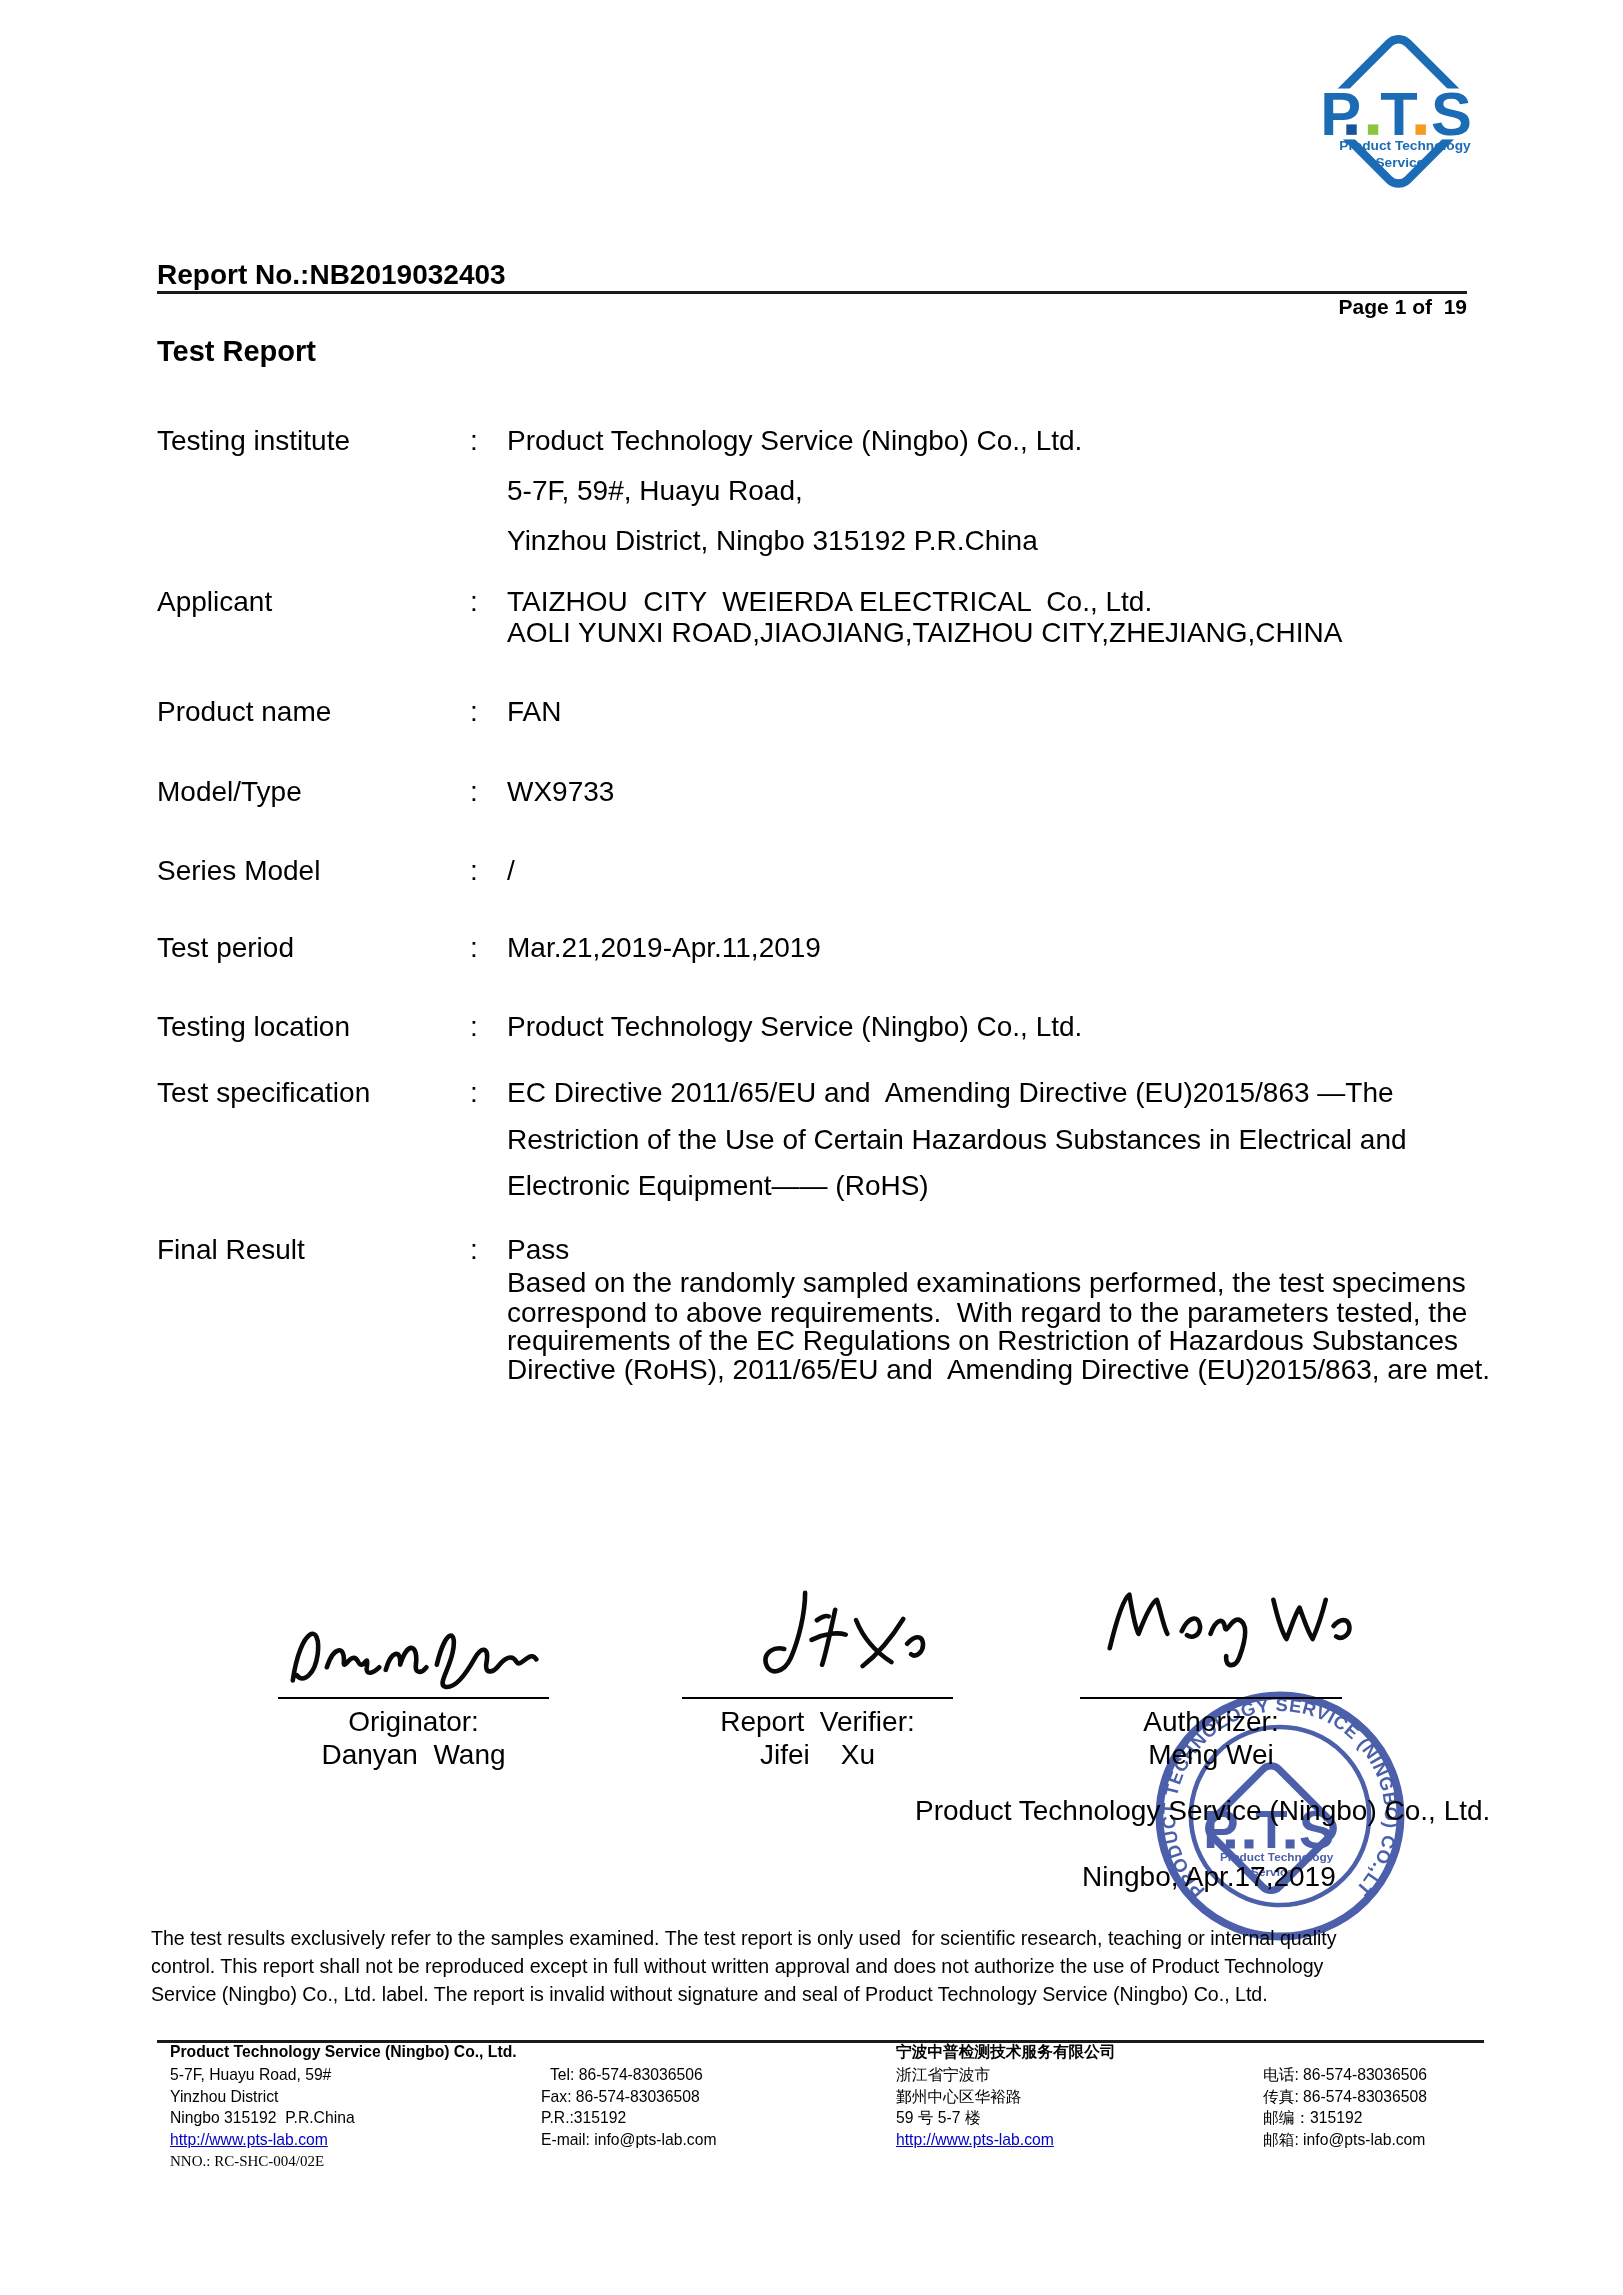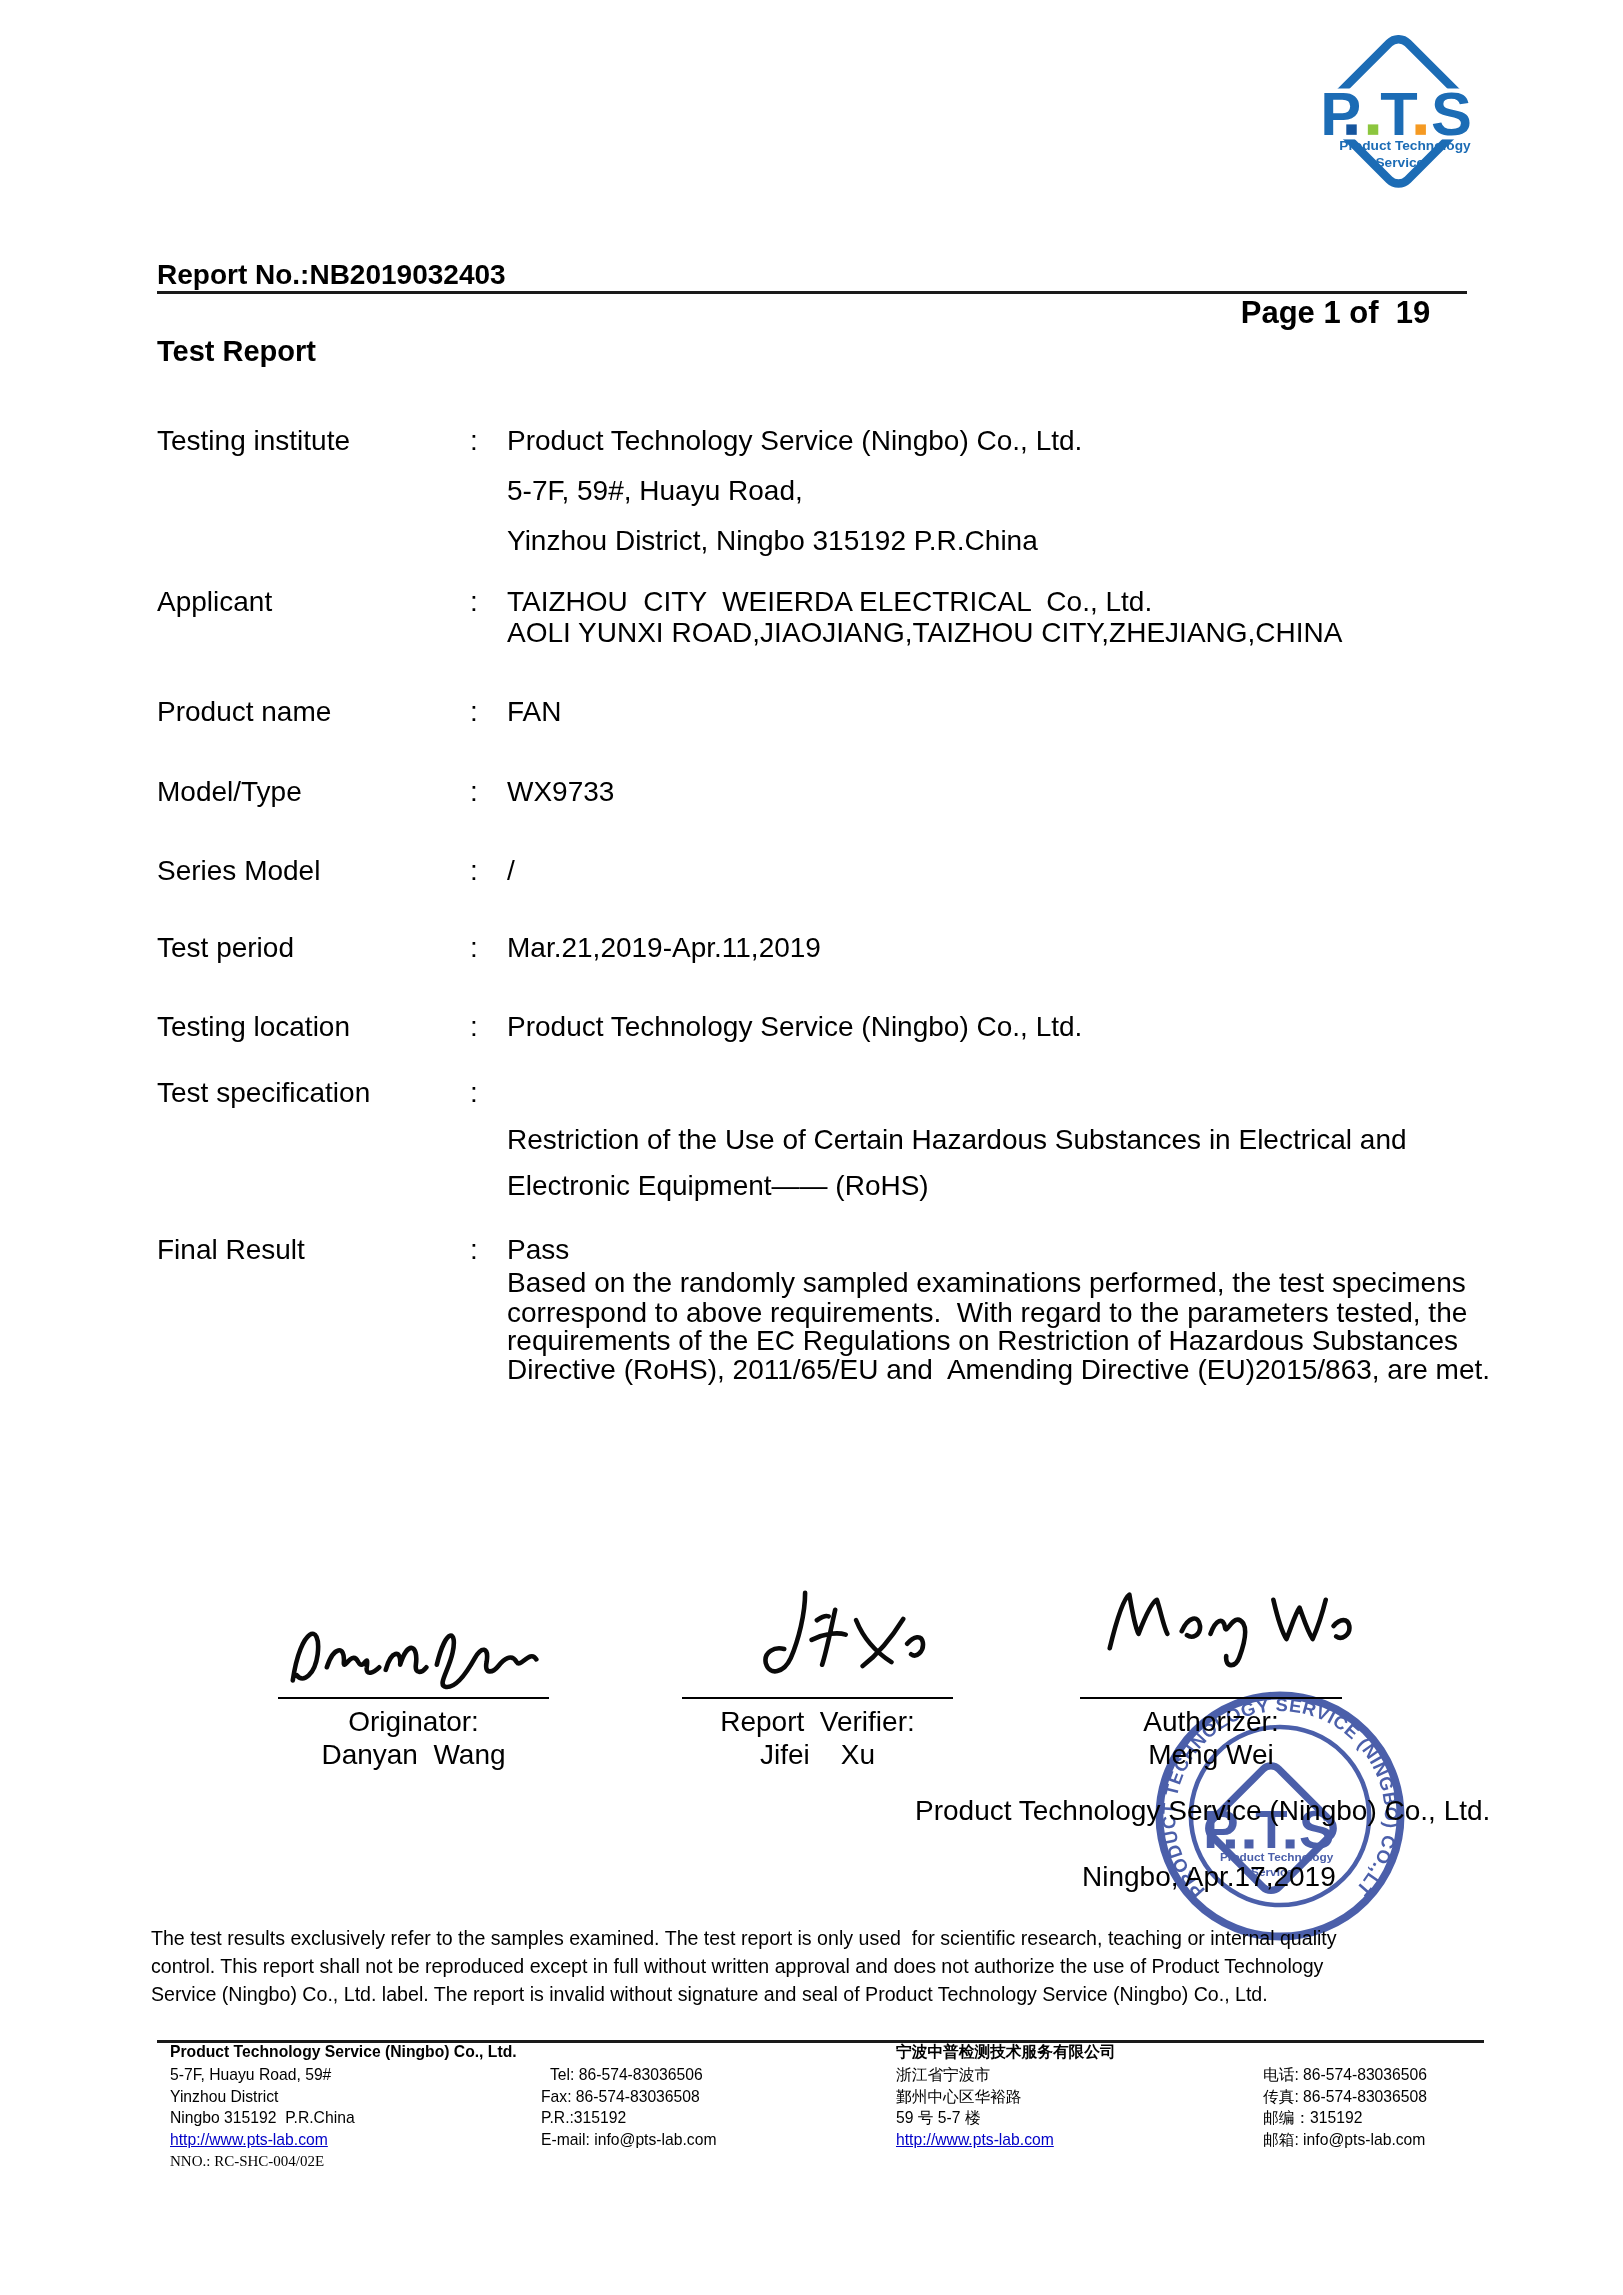--- a/index.html
+++ b/index.html
@@ -29,21 +29,21 @@
     <rect x="73" y="137" width="16" height="16" fill="#8cc63e"></rect>
     <text x="92" y="153" font-family="Liberation Sans, sans-serif" font-size="94" font-weight="bold" fill="#1c6cb5">T</text>
     <rect x="146" y="137" width="16" height="16" fill="#f59a23"></rect>
     <text x="170" y="153" font-family="Liberation Sans, sans-serif" font-size="94" font-weight="bold" fill="#1c6cb5">S</text>
     <text x="130" y="176" text-anchor="middle" font-family="Liberation Sans, sans-serif" font-size="21" font-weight="bold" fill="#1c6cb5">Product Technology</text>
     <text x="122" y="202" text-anchor="middle" font-family="Liberation Sans, sans-serif" font-size="21" font-weight="bold" fill="#1c6cb5">Service</text>
   </svg>
 
   <div class="t b" style="left:157px;top:259px;">Report No.:NB2019032403</div>
   <div class="rule" style="left:157px;top:291px;width:1310px;height:3.3px;"></div>
-  <div class="t b ctr" style="left:1204px;top:295px;width:263px;font-size:31px;">Page 1 of  19</div>
+  <div class="t b ctr" style="left:1204px;top:295px;width:263px;font-size:21px;text-align:right;">Page 1 of  19</div>
   <div class="t b" style="left:157px;top:335px;font-size:29px;">Test Report</div>
 
   <div class="t" style="left:157px;top:425px;">Testing institute</div>
   <div class="t" style="left:470px;top:425px;">:</div>
   <div class="t" style="left:507px;top:425px;">Product Technology Service (Ningbo) Co., Ltd.</div>
   <div class="t" style="left:507px;top:475px;">5-7F, 59#, Huayu Road,</div>
   <div class="t" style="left:507px;top:525px;">Yinzhou District, Ningbo 315192 P.R.China</div>
 
   <div class="t" style="left:157px;top:586px;">Applicant</div>
   <div class="t" style="left:470px;top:586px;">:</div>
@@ -65,20 +65,21 @@
   <div class="t" style="left:157px;top:932px;">Test period</div>
   <div class="t" style="left:470px;top:932px;">:</div>
   <div class="t" style="left:507px;top:932px;">Mar.21,2019-Apr.11,2019</div>
 
   <div class="t" style="left:157px;top:1011px;">Testing location</div>
   <div class="t" style="left:470px;top:1011px;">:</div>
   <div class="t" style="left:507px;top:1011px;">Product Technology Service (Ningbo) Co., Ltd.</div>
 
   <div class="t" style="left:157px;top:1077px;">Test specification</div>
   <div class="t" style="left:470px;top:1077px;">:</div>
+  <div class="t" style="left:507px;top:1077px;">EC Directive 2011/65/EU and  Amending Directive (EU)2015/863 —The</div>
   <div class="t" style="left:507px;top:1124px;">Restriction of the Use of Certain Hazardous Substances in Electrical and</div>
   <div class="t" style="left:507px;top:1170px;">Electronic Equipment—— (RoHS)</div>
 
   <div class="t" style="left:157px;top:1234px;">Final Result</div>
   <div class="t" style="left:470px;top:1234px;">:</div>
   <div class="t" style="left:507px;top:1234px;">Pass</div>
   <div class="t" style="left:507px;top:1267px;">Based on the randomly sampled examinations performed, the test specimens</div>
   <div class="t" style="left:507px;top:1297px;">correspond to above requirements.  With regard to the parameters tested, the</div>
   <div class="t" style="left:507px;top:1325px;">requirements of the EC Regulations on Restriction of Hazardous Substances</div>
   <div class="t" style="left:507px;top:1354px;">Directive (RoHS), 2011/65/EU and  Amending Directive (EU)2015/863, are met.</div>

